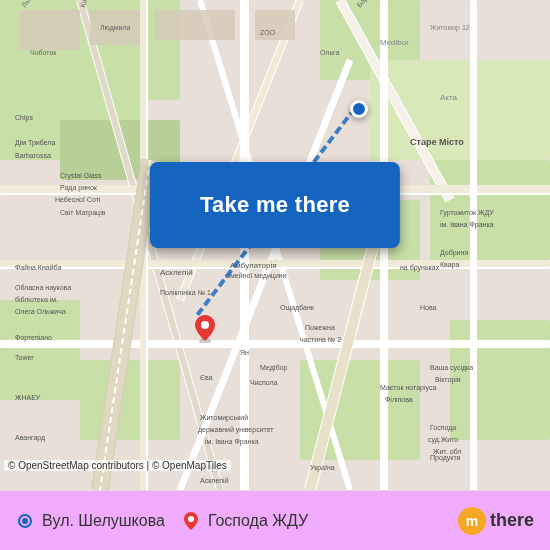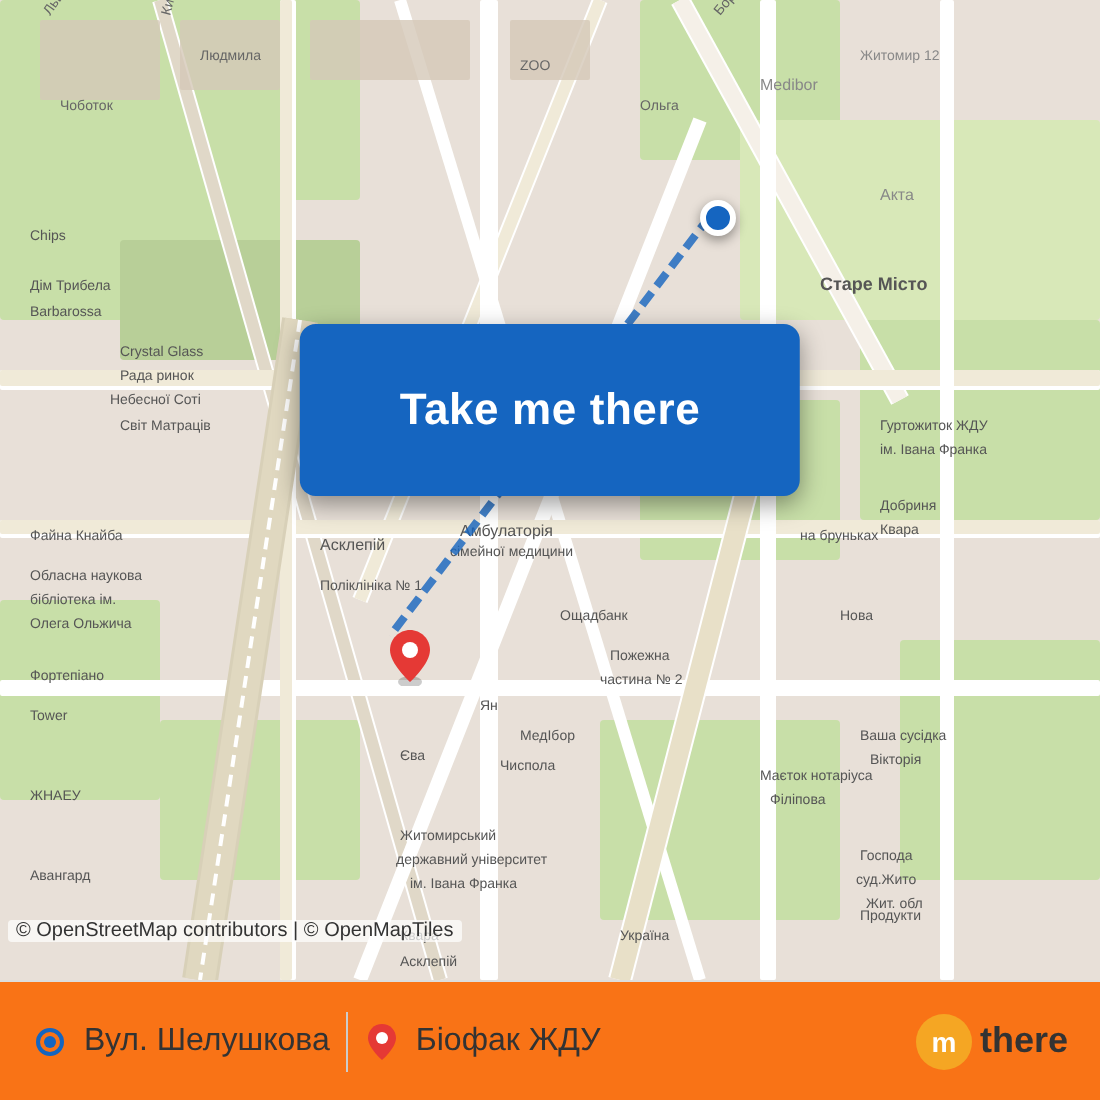--- a/index.html
+++ b/index.html
@@ -47,21 +47,21 @@
       cursor: pointer;
       white-space: nowrap;
       box-shadow: 0 4px 12px rgba(0,0,0,0.4);
       letter-spacing: 0.3px;
     }
 
     
     #bottom-bar {
       width: 550px;
       height: 60px;
-      background-color: #f97316;
+      background-color: #f0abfc;
       border-top: 1px solid #ddd;
       display: flex;
       align-items: center;
       padding: 0 16px;
       justify-content: space-between;
     }
 
     .bottom-location {
       display: flex;
       align-items: center;
@@ -327,20 +327,20 @@
 
   <div class="bottom-divider"></div>
 
   <div class="bottom-location">
     <div class="location-pin">
       <svg width="14" height="18" viewBox="0 0 14 18">
         <path d="M7 0 C3.1 0 0 3.1 0 7 C0 12 7 18 7 18 C7 18 14 12 14 7 C14 3.1 10.9 0 7 0Z" fill="#e53935"></path>
         <circle cx="7" cy="7" r="3" fill="white"></circle>
       </svg>
     </div>
-    <span class="location-text">Біофак ЖДУ</span>
+    <span class="location-text">Господа ЖДУ</span>
   </div>
 
   <div class="moovit-logo">
     <div class="moovit-m">m</div>
     <span class="moovit-text">there</span>
   </div>
 </div>
 
 </body></html>

